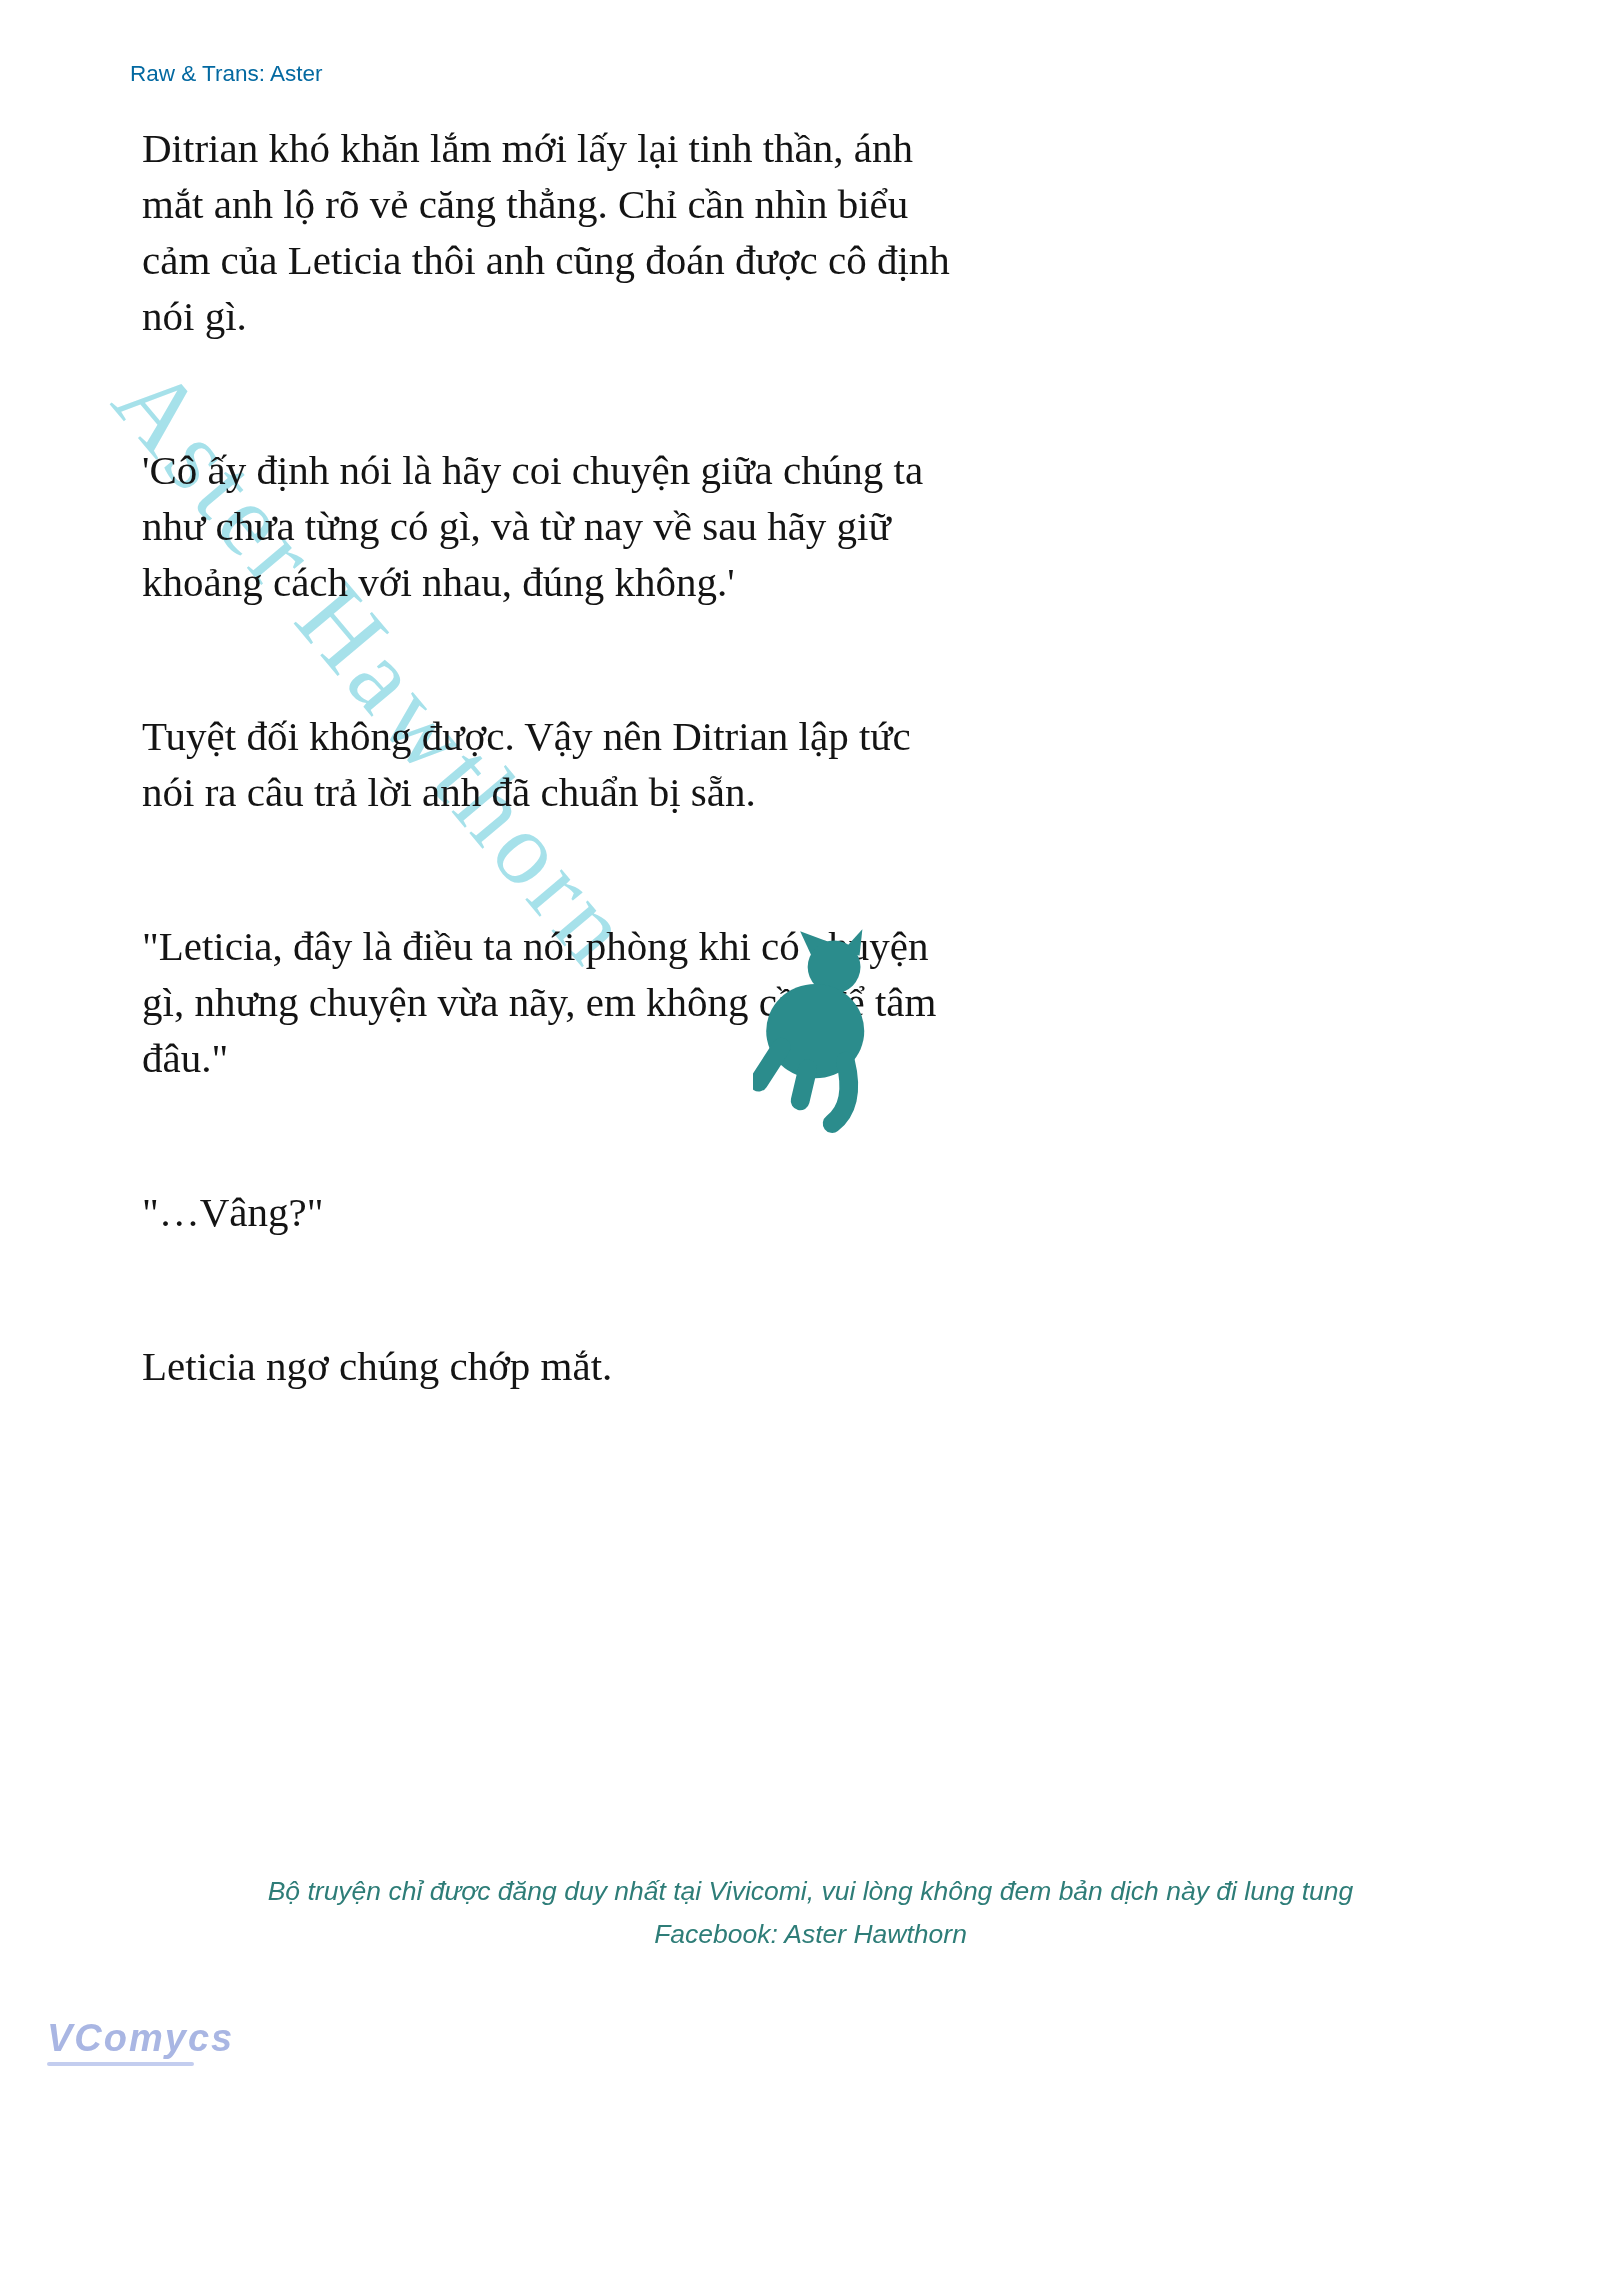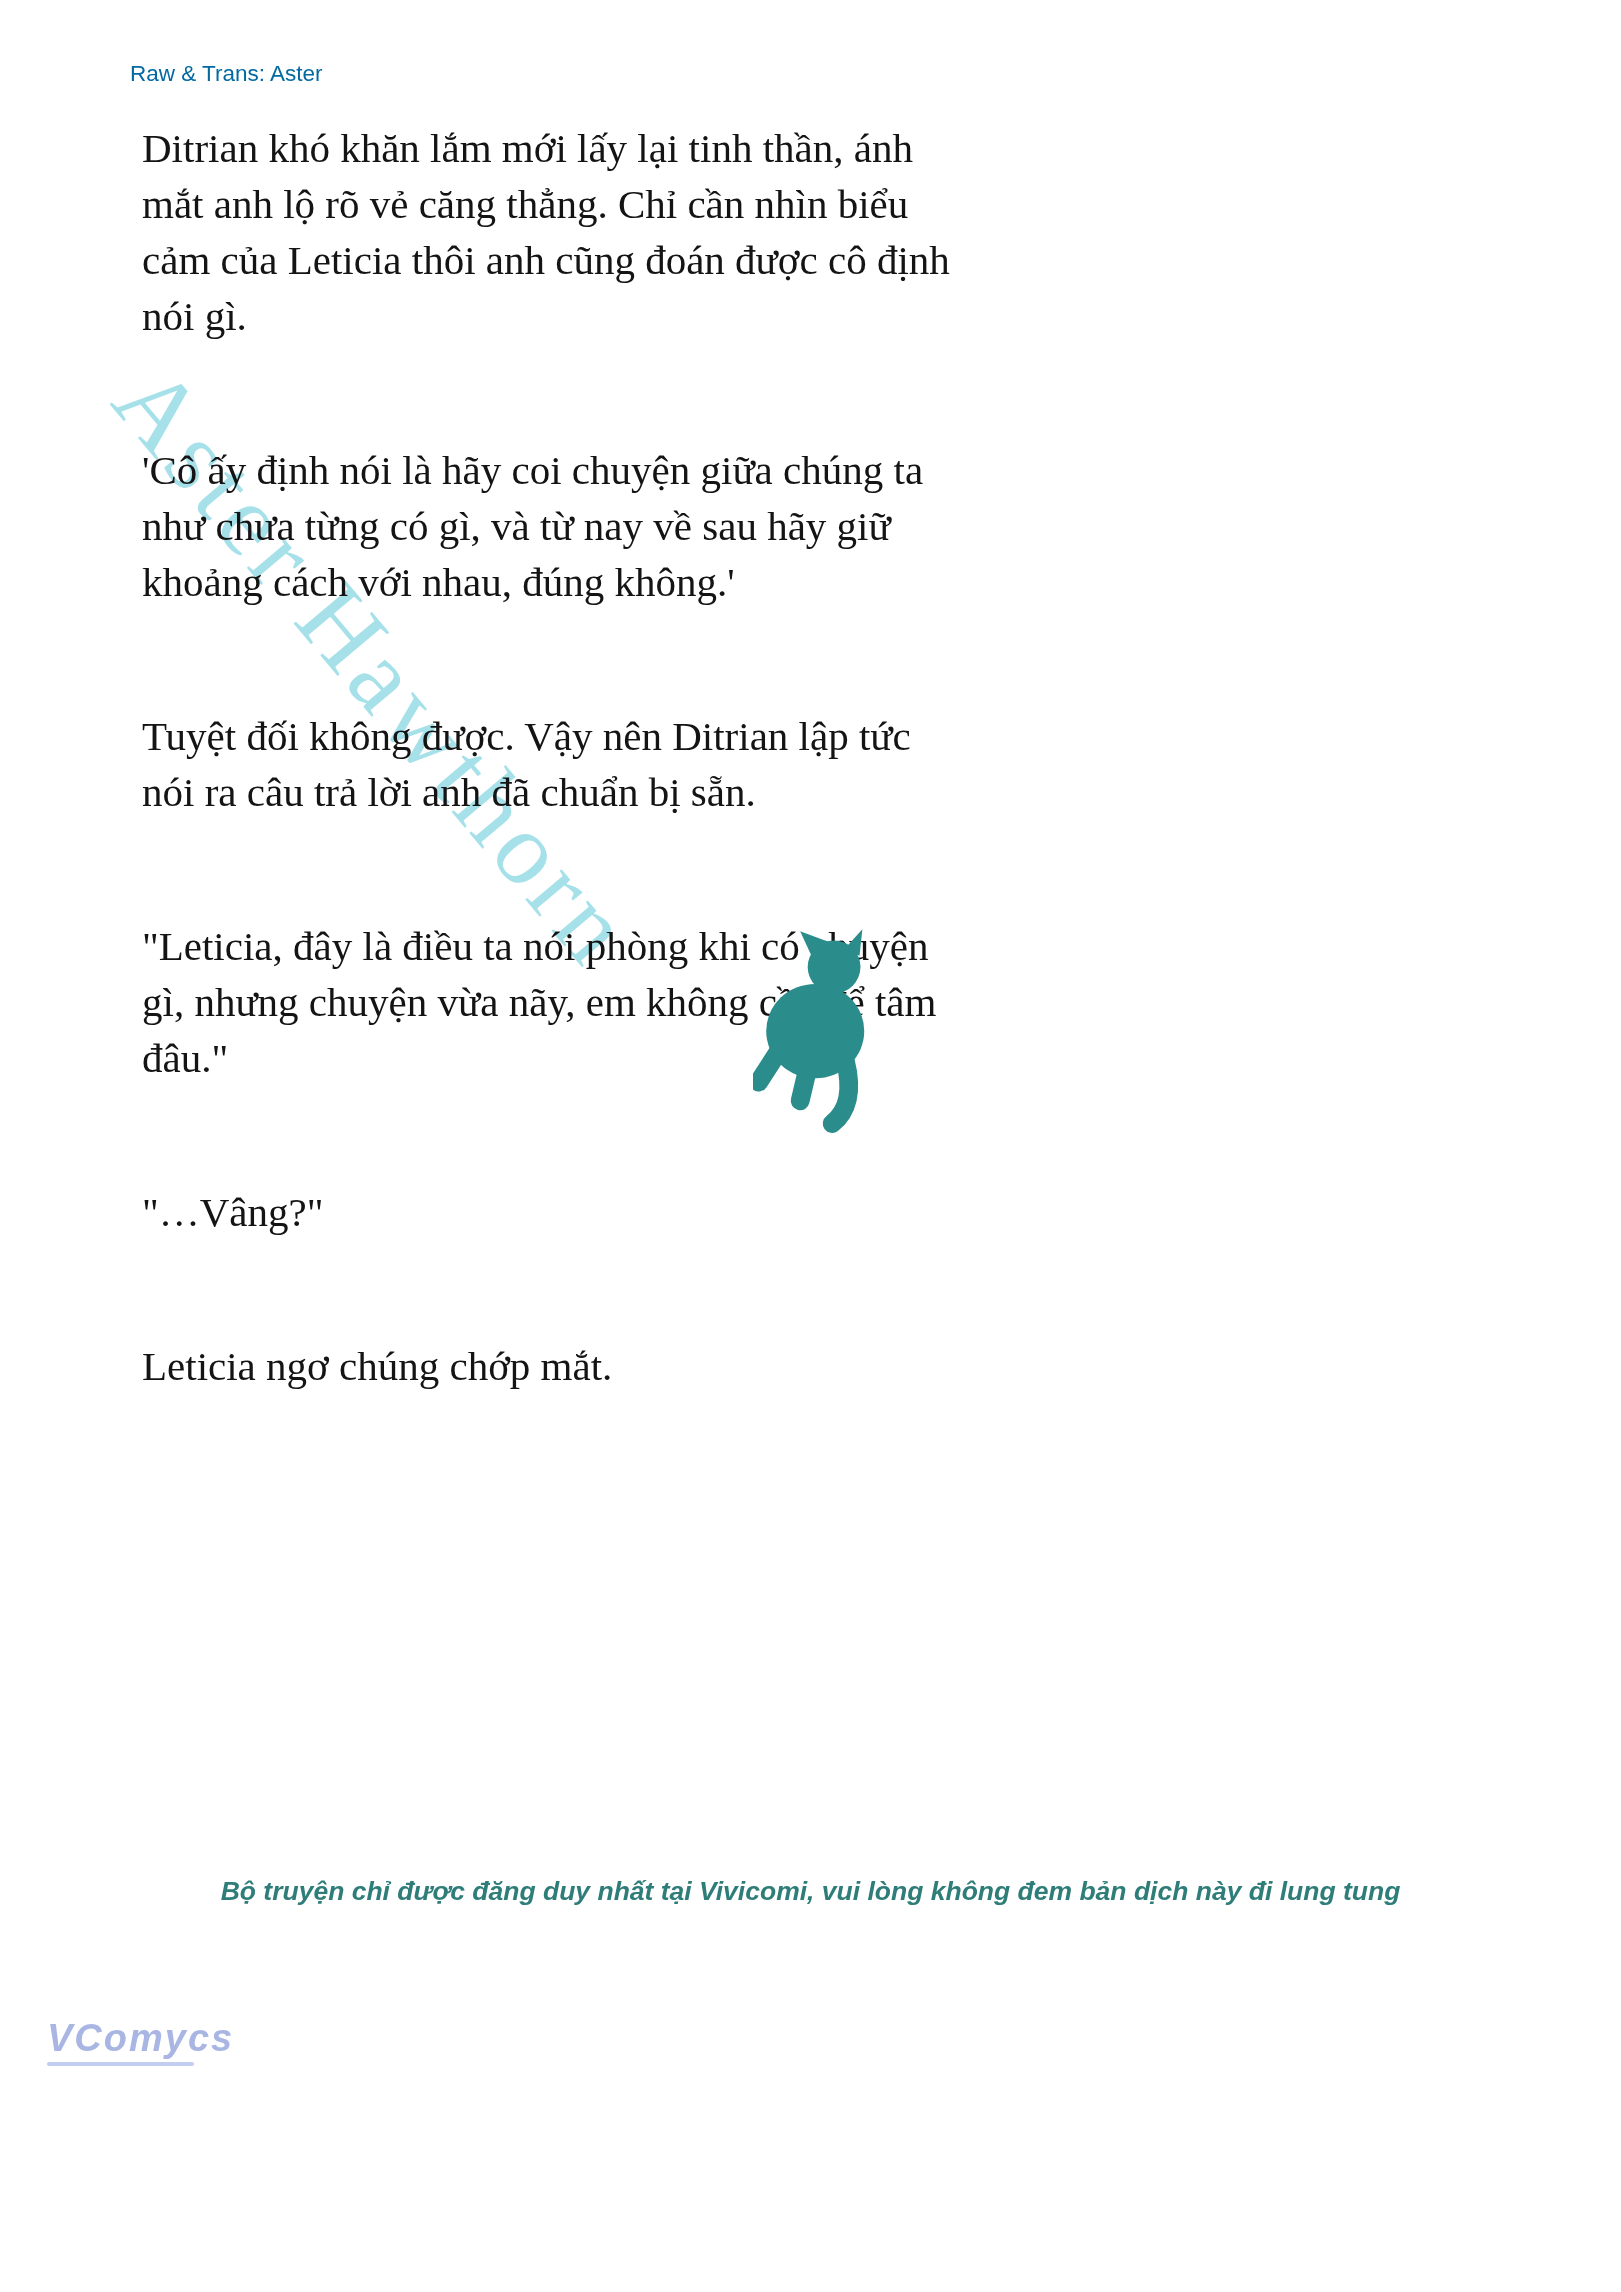--- a/index.html
+++ b/index.html
@@ -59,21 +59,21 @@
     line-height: 0;
   }
   .footer {
     position: absolute;
     left: 0;
     top: 1870px;
     width: 100%;
     text-align: center;
     font-family: "Liberation Sans", sans-serif;
     font-style: italic;
-    font-weight: bold;
+    font-weight: normal;
     font-size: 26.5px;
     line-height: 43px;
     color: #2e7d78;
     z-index: 2;
   }
   .logo {
     position: absolute;
     left: 47px;
     top: 2017px;
     font-family: "Liberation Sans", sans-serif;
@@ -123,18 +123,19 @@
       <g stroke="#2b8c8c" stroke-width="20" stroke-linecap="round" fill="none">
         <path d="M30 125 L6 162"></path>
         <path d="M58 148 L50 182"></path>
         <path d="M98 140 C106 172 100 194 84 206"></path>
       </g>
     </svg>
   </div>
 
   <div class="footer">
     <div>Bộ truyện chỉ được đăng duy nhất tại Vivicomi, vui lòng không đem bản dịch này đi lung tung</div>
+    <div>Facebook: Aster Hawthorn</div>
   </div>
 
   <div class="logo">VComycs</div>
 
 </div>
 
 
 </body></html>

